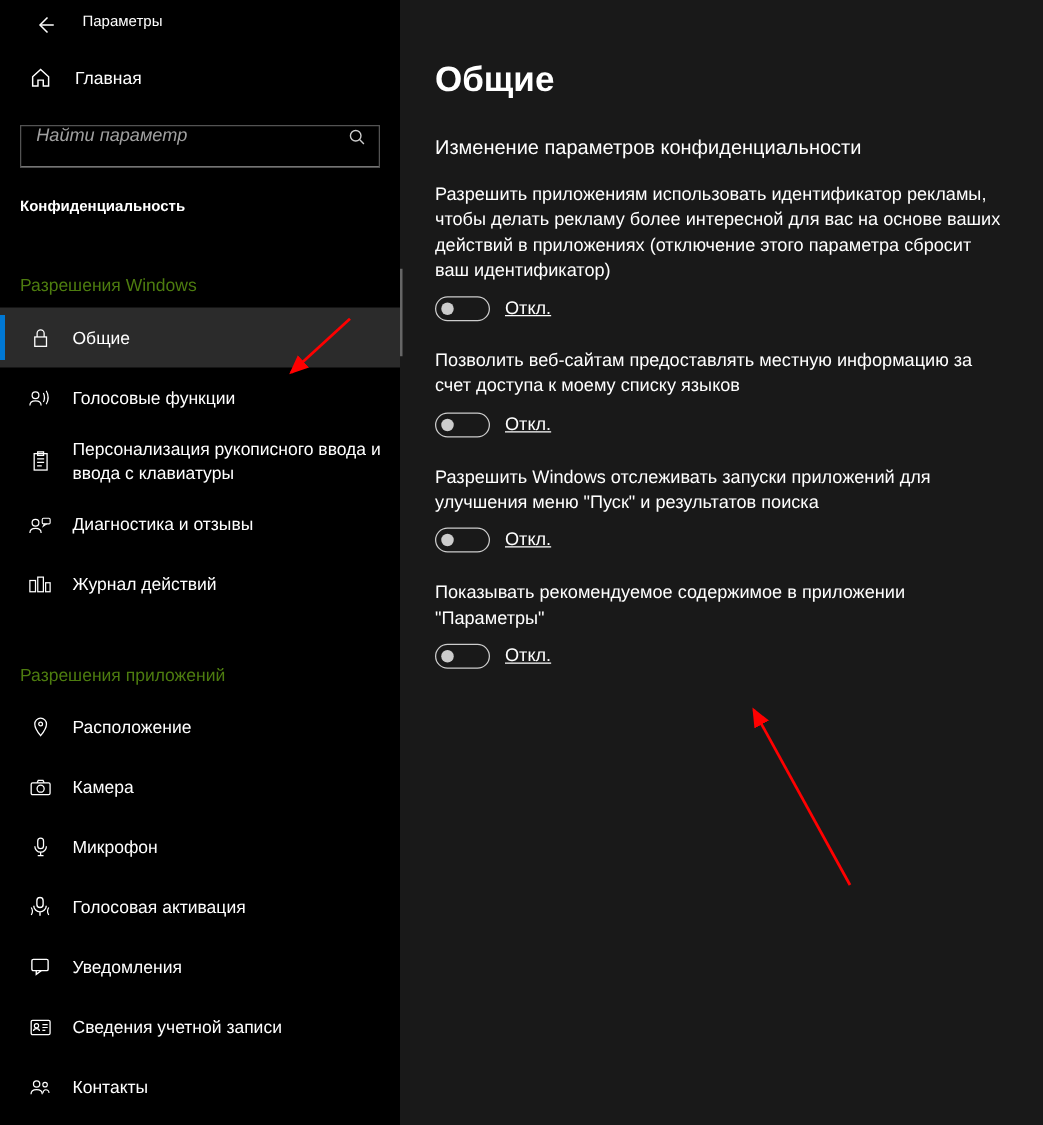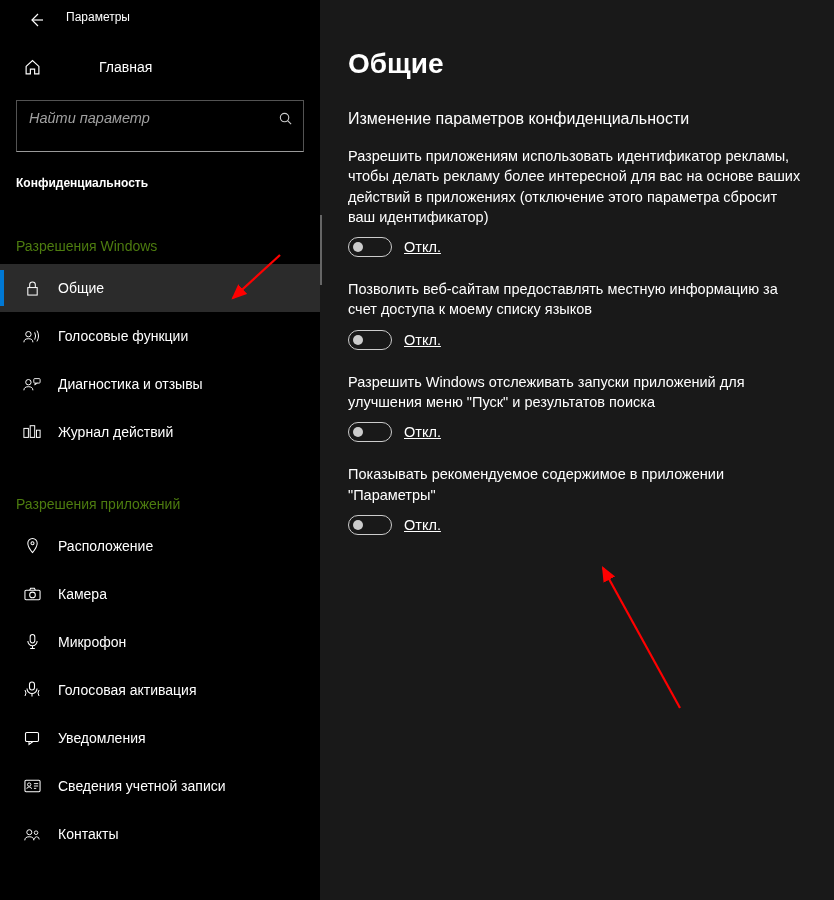--- a/index.html
+++ b/index.html
@@ -28,36 +28,34 @@
   }
   .back-arrow {
     display: inline-flex;
     width: 20px; height: 20px;
     align-items: center; justify-content: center;
     margin-right: 20px;
   }
   .app-title { font-size: 12px; color: #fff; }
   .home-row {
     display: flex;
-    align-items: center;
     padding: 10px 0 10px 22px;
     height: 46px;
-    gap: 39px;
   }
   .home-row .icon { width: 20px; display:flex; justify-content:center; margin-right: 18px;}
   .home-row .label { font-size: 14px; }
   .search-wrap { padding: 10px 16px 10px 16px; }
   .searchbox {
     display: flex;
     align-items: center;
     justify-content: space-between;
     border: 1px solid #535353;
     border-bottom: 1px solid #9a9a9a;
     background: #000;
-    height: 52px;
+    height: 34px;
     padding: 0 10px 16px 12px;
   }
   .searchbox input {
     background: transparent;
     border: none;
     outline: none;
     color: #fff;
     font-size: 14.5px;
     font-style: italic;
     width: 220px;
@@ -209,20 +207,30 @@
     <span class="icon">
       <svg width="18" height="16" viewBox="0 0 20 16">
           <circle cx="6" cy="6" r="3" stroke="#fff" stroke-width="1.1" fill="none"></circle>
           <path d="M1 15 Q1 11 6 11 Q11 11 11 15" stroke="#fff" stroke-width="1.1" fill="none"></path>
           <path d="M13 4 Q15 8 13 12 M15.5 2 Q19 8 15.5 14" stroke="#fff" stroke-width="1.1" fill="none"></path>
         </svg>
     </span>
     <span class="label">Голосовые функции</span>
   </div>
 
+  <div class="nav-item">
+    <span class="icon">
+      <svg width="15" height="18" viewBox="0 0 16 18">
+          <rect x="2.5" y="2.5" width="11" height="14" stroke="#fff" stroke-width="1.1" fill="none"></rect>
+          <rect x="5.5" y="1" width="5" height="3" stroke="#fff" stroke-width="1.1" fill="none"></rect>
+          <path d="M5 7 L11 7 M5 10 L11 10 M5 13 L9 13" stroke="#fff" stroke-width="1"></path>
+        </svg>
+    </span>
+    <span class="label">Персонализация рукописного ввода и ввода с клавиатуры</span>
+  </div>
 
   <div class="nav-item">
     <span class="icon">
       <svg width="18" height="16" viewBox="0 0 20 16">
           <circle cx="6" cy="6" r="3" stroke="#fff" stroke-width="1.1" fill="none"></circle>
           <path d="M1 15 Q1 11 6 11 Q11 11 11 15" stroke="#fff" stroke-width="1.1" fill="none"></path>
           <rect x="12" y="2" width="7" height="5" rx="1" stroke="#fff" stroke-width="1" fill="none"></rect>
           <path d="M14 7 L13 9 L16 7" stroke="#fff" stroke-width="1" fill="none"></path>
         </svg>
     </span>

